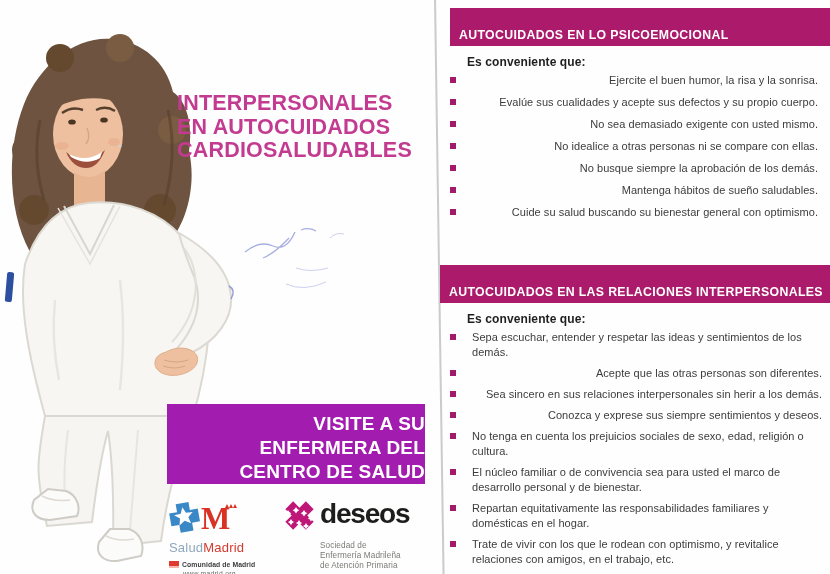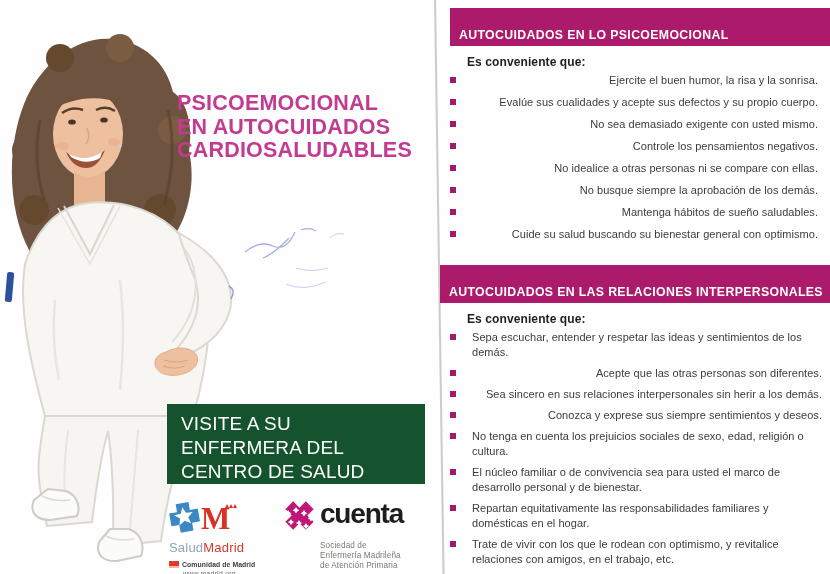--- a/index.html
+++ b/index.html
@@ -15,23 +15,23 @@
   .nurse{position:absolute;left:0;top:0;width:440px;height:574px;}
   .scribble{position:absolute;left:0;top:0;width:440px;height:574px;pointer-events:none;}
 
   .main-title{
     position:absolute;left:177px;top:92px;width:250px;
     font-size:21.5px;font-weight:bold;line-height:23.5px;
     color:#c33b90;letter-spacing:.2px;white-space:nowrap;
   }
   .cta-box{
     position:absolute;left:167px;top:404px;width:258px;height:80px;
-    background:#14532d;color:#ffffff;box-sizing:border-box;
-    padding:8px 0 0 14px;font-weight:normal;font-size:19px;line-height:24px;
-    letter-spacing:.2px;white-space:nowrap;
+    background:#a21caf;color:#ffffff;box-sizing:border-box;
+    padding:8px 0 0 14px;font-weight:bold;font-size:19px;line-height:24px;
+    letter-spacing:.2px;white-space:nowrap;text-align:right;
   }
 
   .fold-line{
     position:absolute;left:434px;top:-2px;width:1.5px;height:580px;
     background:#c2c2c2;transform:rotate(-0.85deg);transform-origin:top center;
     opacity:.85;
   }
 
   
   .salud-logo{position:absolute;left:167px;top:501px;width:110px;text-align:left;}
@@ -127,21 +127,21 @@
   </svg>
 
   <svg class="scribble" viewBox="0 0 440 574" xmlns="http://www.w3.org/2000/svg">
     <path d="M245,252 q15,-12 28,-6 t22,-14 m-32,26 q12,-5 26,-20 m12,-8 q8,-3 15,1" stroke="#8a93d6" fill="none" stroke-width="1.3" opacity=".75"></path>
     <path d="M296,268 q14,5 32,0 m-42,16 q18,8 40,-2" stroke="#9aa2da" fill="none" stroke-width="1" opacity=".5"></path>
     <path d="M229,286 q7,4 2,13" stroke="#7f88cf" fill="none" stroke-width="1.5" opacity=".8"></path>
     <path d="M330,238 q6,-6 14,-4" stroke="#9aa2da" fill="none" stroke-width="1" opacity=".5"></path>
   </svg>
 
   <div class="main-title">
-    <div>PSICOEMOCIONAL</div>
+    <div>INTERPERSONALES</div>
     <div>EN AUTOCUIDADOS</div>
     <div>CARDIOSALUDABLES</div>
   </div>
 
   <div class="cta-box">
     <div>VISITE A SU</div>
     <div>ENFERMERA DEL</div>
     <div>CENTRO DE SALUD</div>
   </div>
 
@@ -167,21 +167,21 @@
         <g fill="#ffffff">
           <path d="M10,11 l1.3,2 2,1.3 -2,1.3 -1.3,2 -1.3,-2 -2,-1.3 2,-1.3 z"></path>
           <path d="M18,8 l1.3,2 2,1.3 -2,1.3 -1.3,2 -1.3,-2 -2,-1.3 2,-1.3 z"></path>
           <path d="M26,11 l1.3,2 2,1.3 -2,1.3 -1.3,2 -1.3,-2 -2,-1.3 2,-1.3 z"></path>
           <path d="M33,16 l1.3,2 2,1.3 -2,1.3 -1.3,2 -1.3,-2 -2,-1.3 2,-1.3 z"></path>
           <path d="M13,20 l1.2,1.9 1.9,1.2 -1.9,1.2 -1.2,1.9 -1.2,-1.9 -1.9,-1.2 1.9,-1.2 z"></path>
           <path d="M21,21 l1.2,1.9 1.9,1.2 -1.9,1.2 -1.2,1.9 -1.2,-1.9 -1.9,-1.2 1.9,-1.2 z"></path>
           <path d="M28,24 l1.2,1.9 1.9,1.2 -1.9,1.2 -1.2,1.9 -1.2,-1.9 -1.9,-1.2 1.9,-1.2 z"></path>
         </g>
       </svg>
-      <div class="semap-word">cuenta</div>
+      <div class="semap-word">deseos</div>
     </div>
     <div class="semap-sub">
       <div>Sociedad de</div>
       <div>Enfermería Madrileña</div>
       <div>de Atención Primaria</div>
     </div>
   </div>
 
   <div class="fold-line"></div>
 
@@ -196,24 +196,20 @@
       <li>
           <span class="sq"></span>
           <span>Evalúe sus cualidades y acepte sus defectos y su propio cuerpo.</span>
         </li>
       <li>
           <span class="sq"></span>
           <span>No sea demasiado exigente con usted mismo.</span>
         </li>
       <li>
           <span class="sq"></span>
-          <span>Controle los pensamientos negativos.</span>
-        </li>
-      <li>
-          <span class="sq"></span>
           <span>No idealice a otras personas ni se compare con ellas.</span>
         </li>
       <li>
           <span class="sq"></span>
           <span>No busque siempre la aprobación de los demás.</span>
         </li>
       <li>
           <span class="sq"></span>
           <span>Mantenga hábitos de sueño saludables.</span>
         </li>

